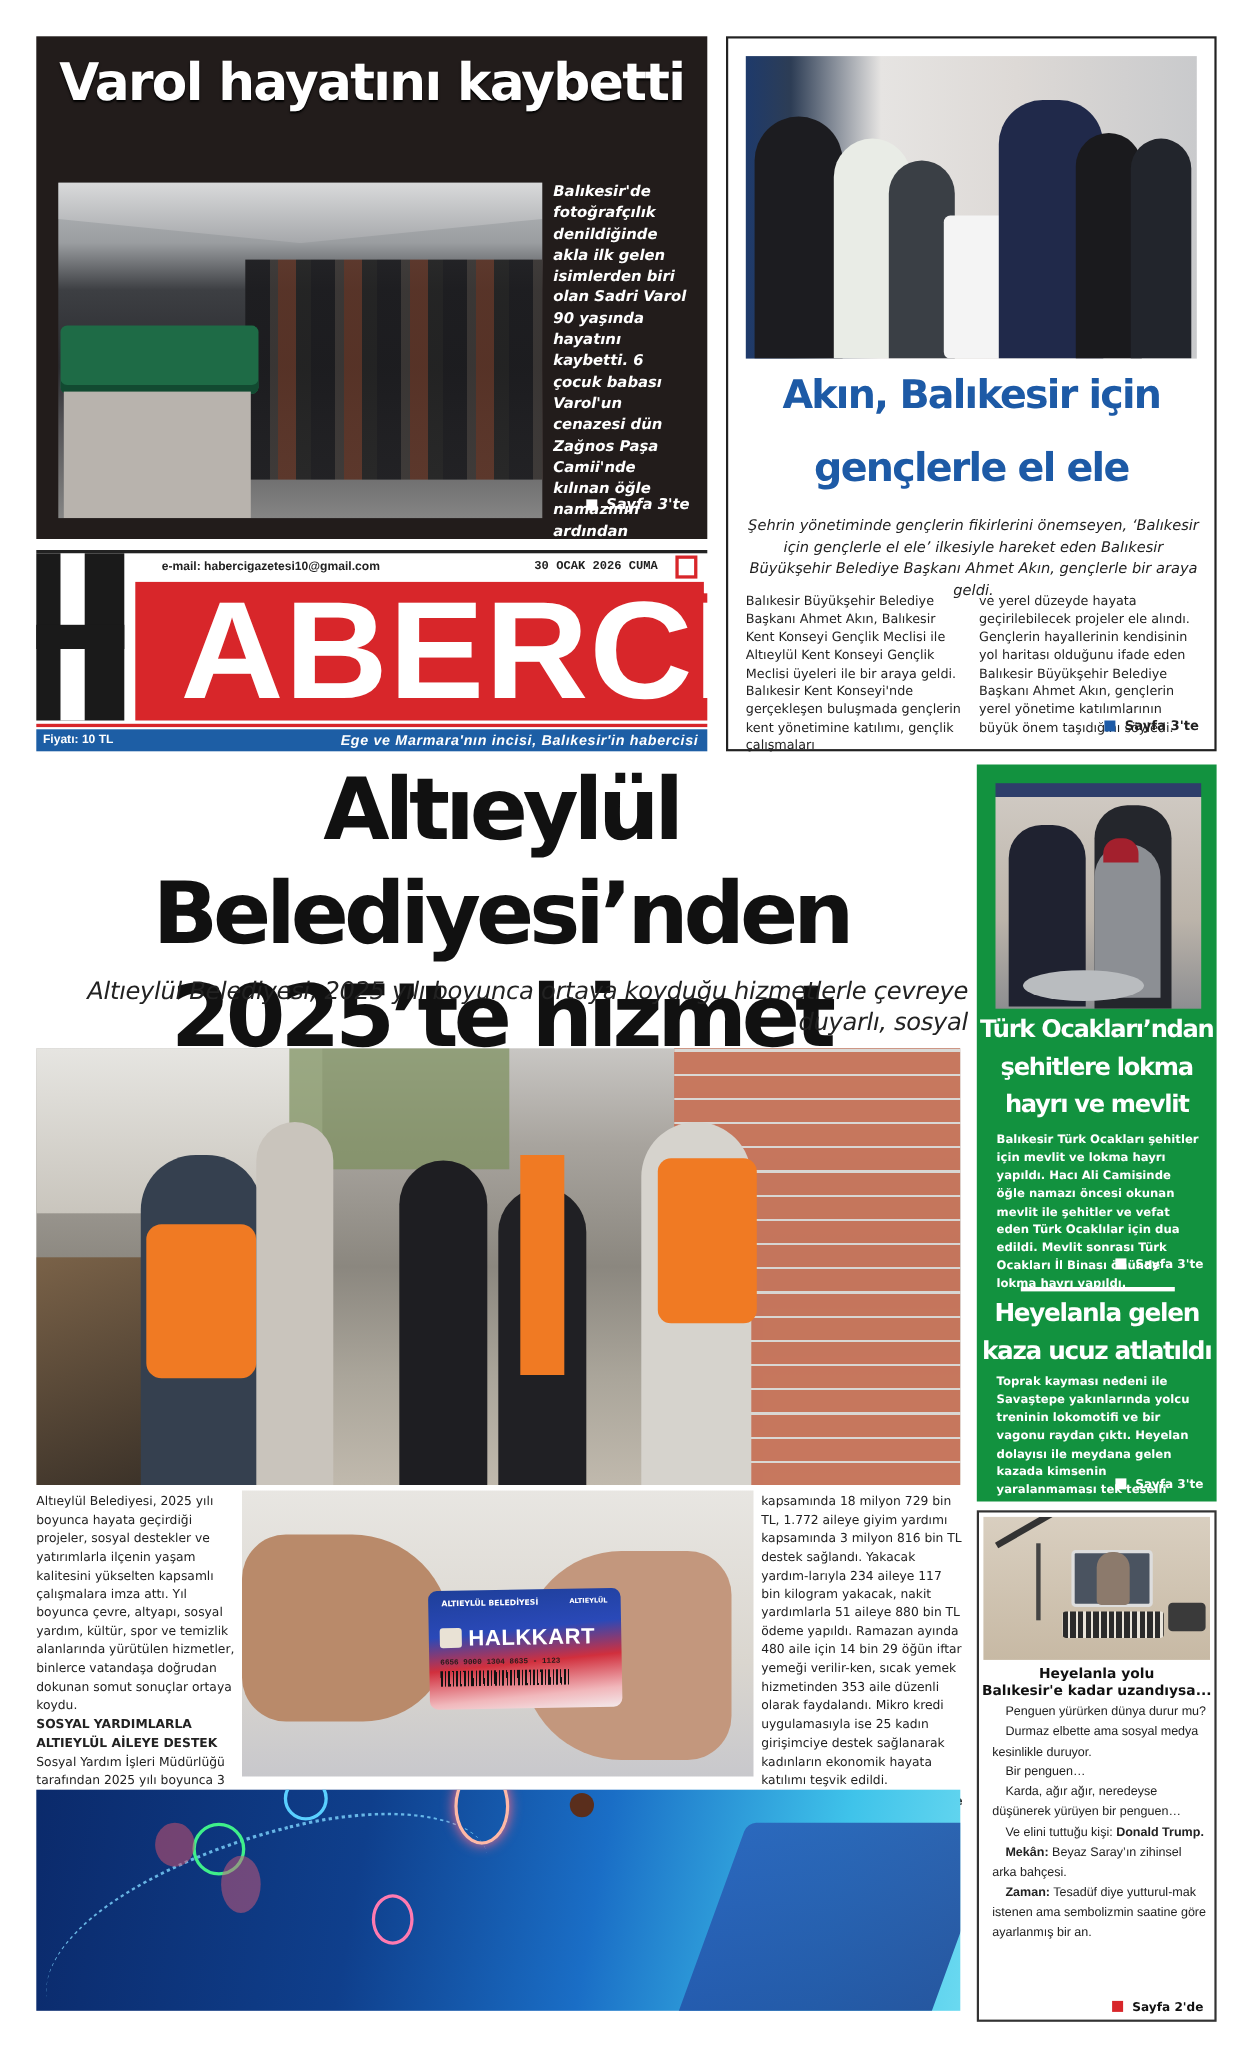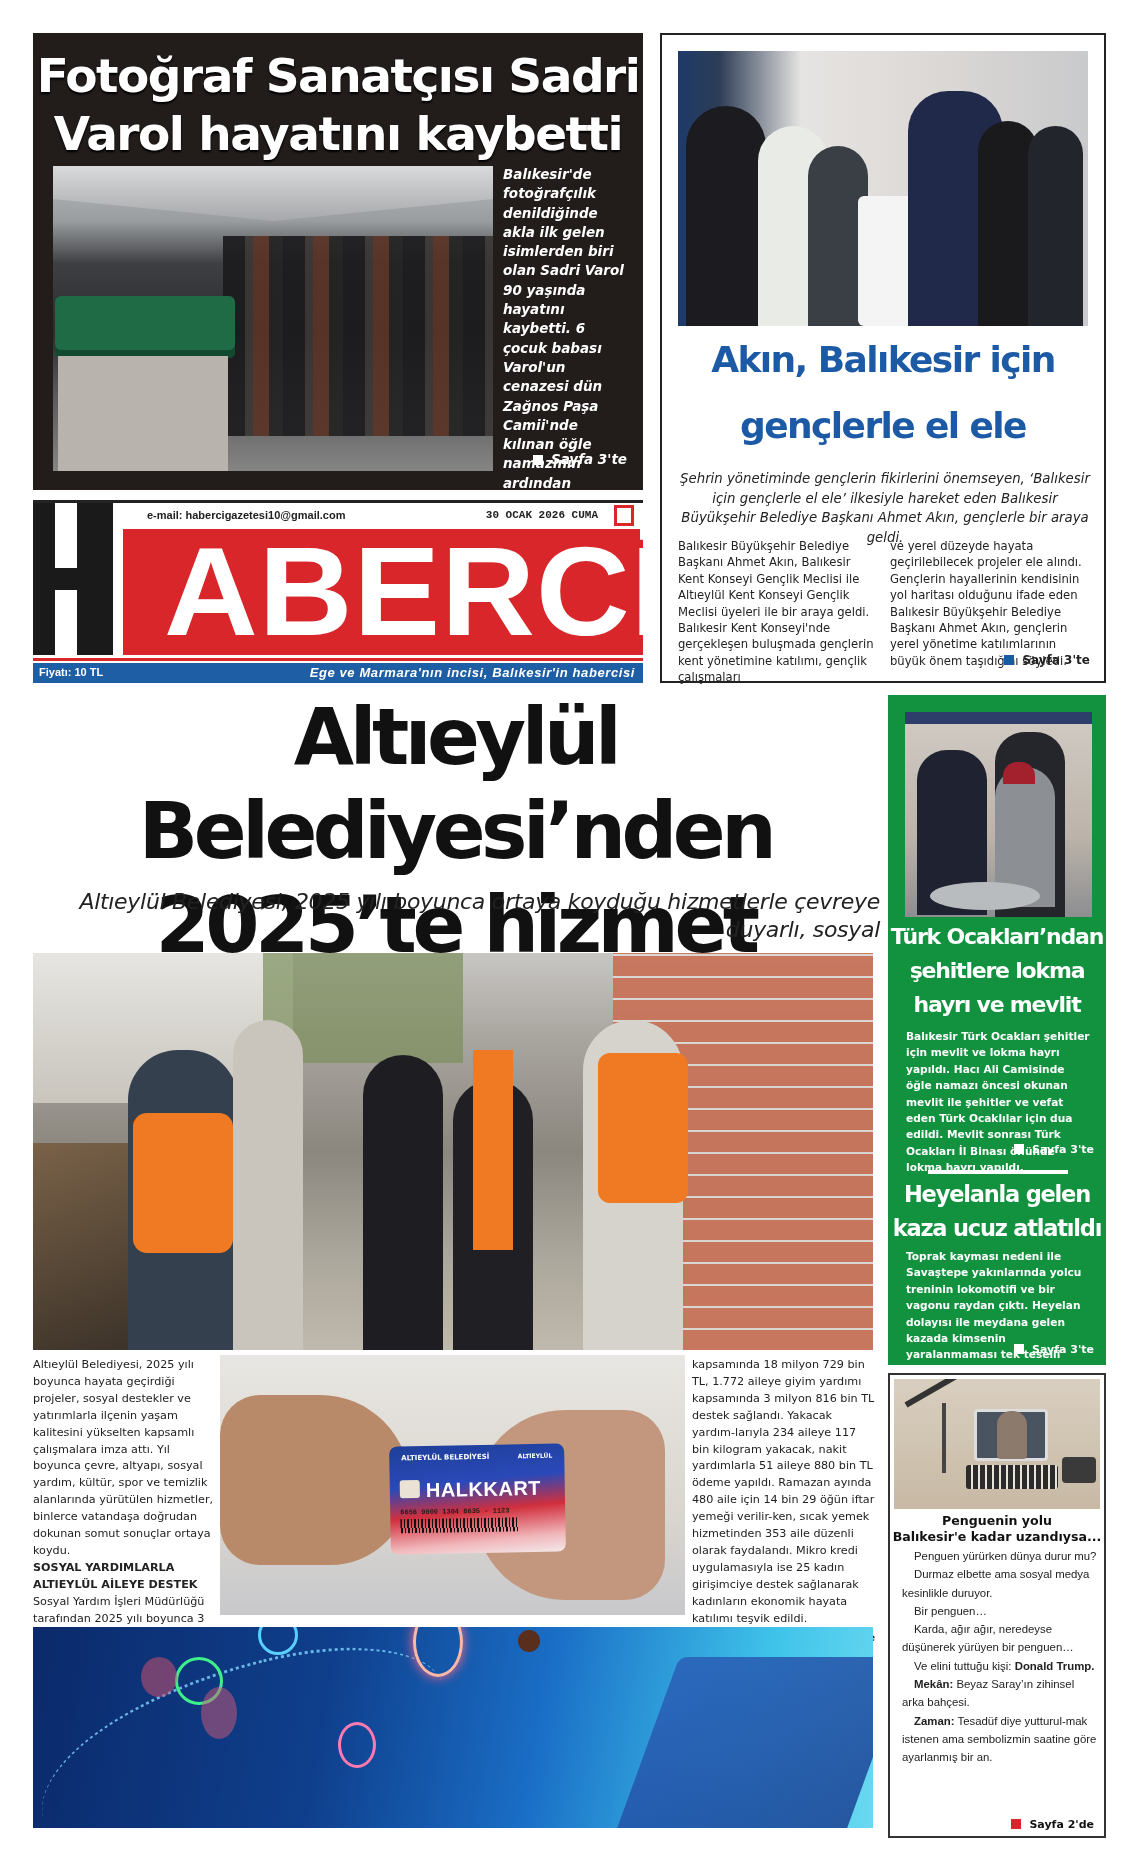--- a/index.html
+++ b/index.html
@@ -114,21 +114,20 @@
   #col .title { position: absolute; left: 0; top: 138px; width: 100%; text-align: center; font-weight: bold; font-size: 12.6px; line-height: 16px; color: #111; }
   #col .body { position: absolute; left: 12px; top: 172px; width: 196px; font-size: 11.4px; line-height: 18.3px; color: #222; font-family: "Liberation Sans", sans-serif; }
   #col .body p { text-indent: 12px; }
   #col .more { position: absolute; right: 10px; top: 443px; font-weight: bold; font-size: 11px; color: #111; }
 </style>
 </head>
 <body>
 
 <section id="obit" class="abs">
   <div class="title">
-    <div>Fotoğraf Sanatçısı Sadri</div>
     <div>Varol hayatını kaybetti</div>
   </div>
   <div class="photo">
     <div class="canopy"></div>
     <div class="crowd"></div>
     <div class="coffin"></div>
     <div class="bier"></div>
   </div>
   <p class="text">Balıkesir'de fotoğrafçılık denildiğinde akla ilk gelen isimlerden biri olan Sadri Varol 90 yaşında hayatını kaybetti. 6 çocuk babası Varol'un cenazesi dün Zağnos Paşa Camii'nde kılınan öğle namazının ardından Başçeşme Mezarlığı'nda toprağa verildi.</p>
   <div class="more">
@@ -270,21 +269,21 @@
 <aside id="col" class="abs">
   <div class="illus">
     <div class="abs" style="left:8px;top:8px;width:60px;height:6px;background:#333;transform:rotate(-30deg)"></div>
     <div class="abs" style="left:48px;top:24px;width:4px;height:70px;background:#444"></div>
     <div class="screen"></div>
     <div class="face"></div>
     <div class="keyboard"></div>
     <div class="typew"></div>
   </div>
   <div class="title">
-    <div>Penguenin yolu</div>
+    <div>Heyelanla yolu</div>
     <div>Balıkesir'e kadar uzandıysa...</div>
   </div>
   <div class="body">
     <p>Penguen yürürken dünya durur mu?</p>
     <p>Durmaz elbette ama sosyal medya kesinlikle duruyor.</p>
     <p>Bir penguen…</p>
     <p>Karda, ağır ağır, neredeyse düşünerek yürüyen bir penguen…</p>
     <p><span>Ve elini tuttuğu kişi: </span><b>Donald Trump.</b></p>
     <p><b>Mekân:</b><span> Beyaz Saray’ın zihinsel arka bahçesi.</span></p>
     <p><b>Zaman:</b><span> Tesadüf diye yutturul-mak istenen ama sembolizmin saatine göre ayarlanmış bir an.</span></p>

